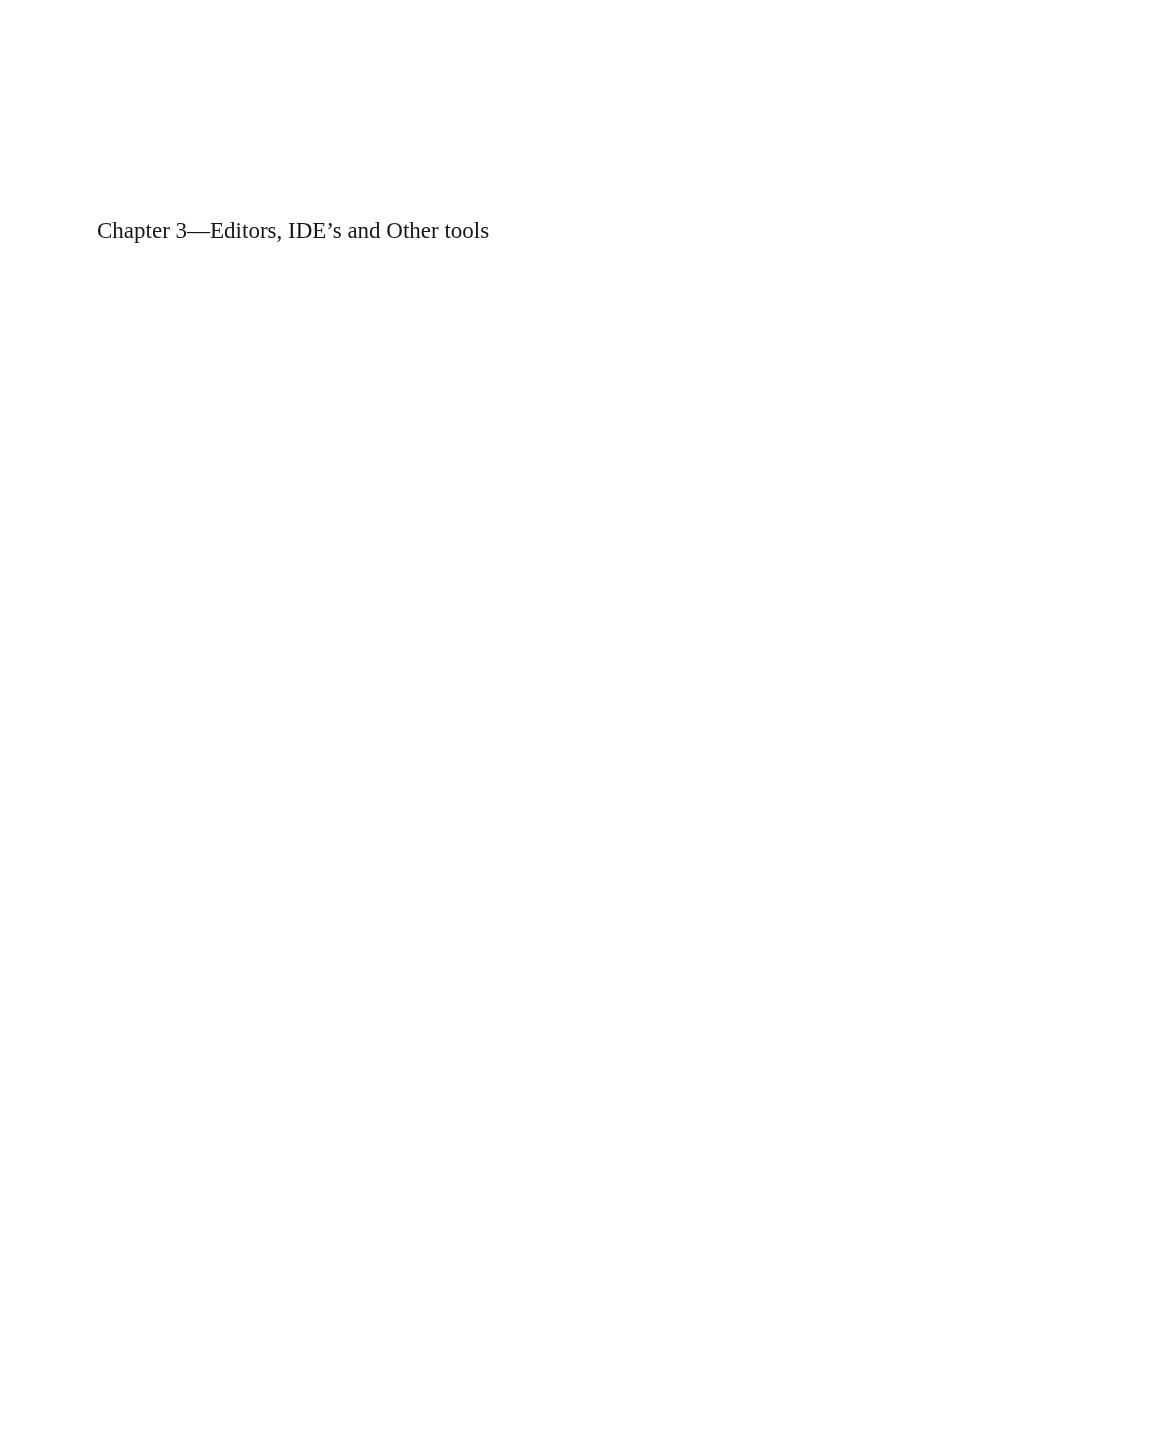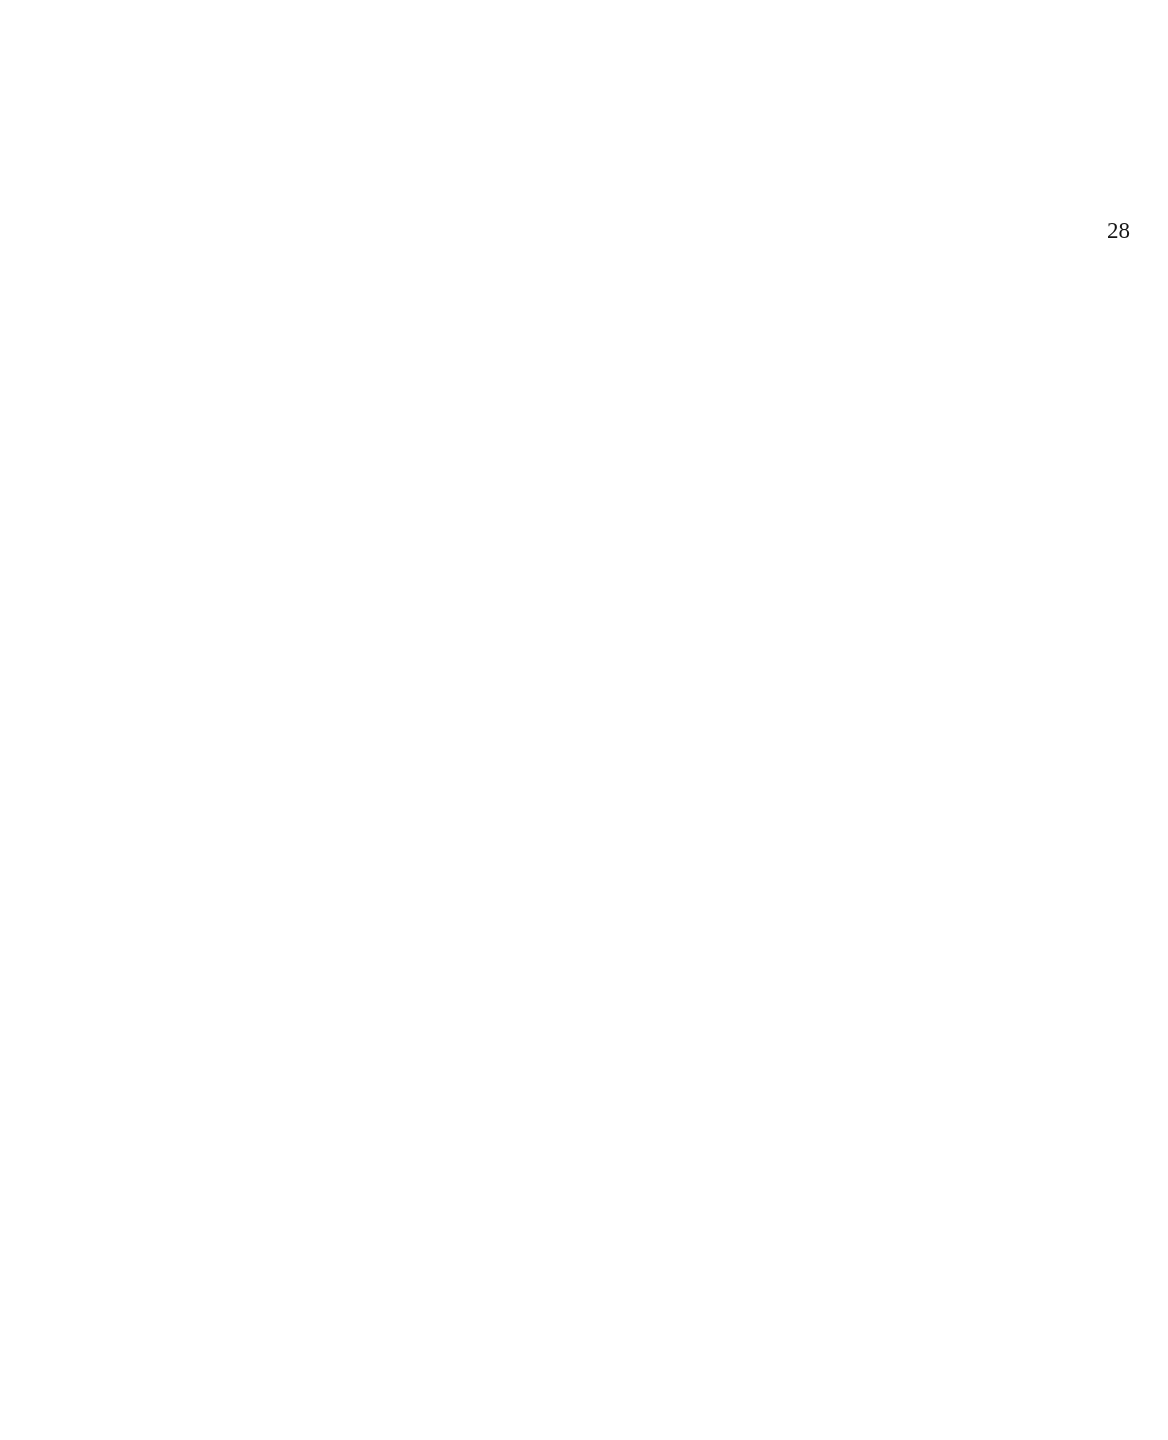--- a/index.html
+++ b/index.html
@@ -49,17 +49,18 @@
     text-align: right;
   }
   .level-0 { padding-left: 0; }
 </style>
 </head>
 <body>
 
 <div class="page">
   <div class="toc-list">
       <div class="toc-row level-0">
+        <span class="label">Chapter 3—Editors, IDE’s and Other tools</span>
         <span class="dots"></span>
         <span class="page">28</span>
       </div>
     </div>
 </div>
 
 </body></html>

